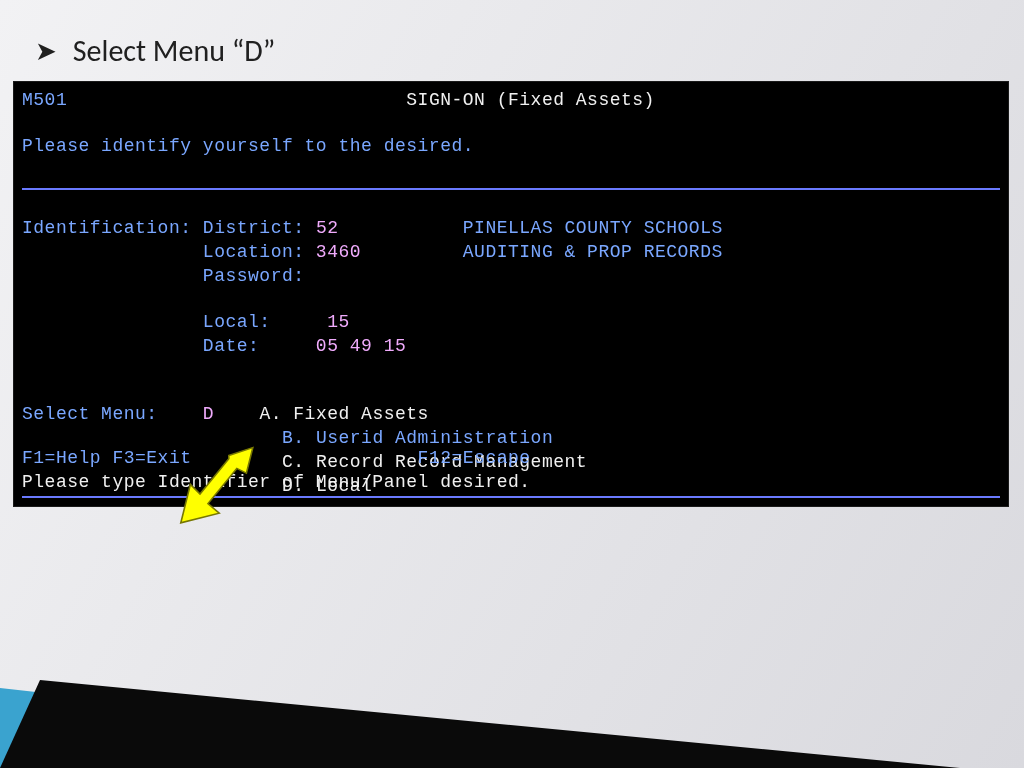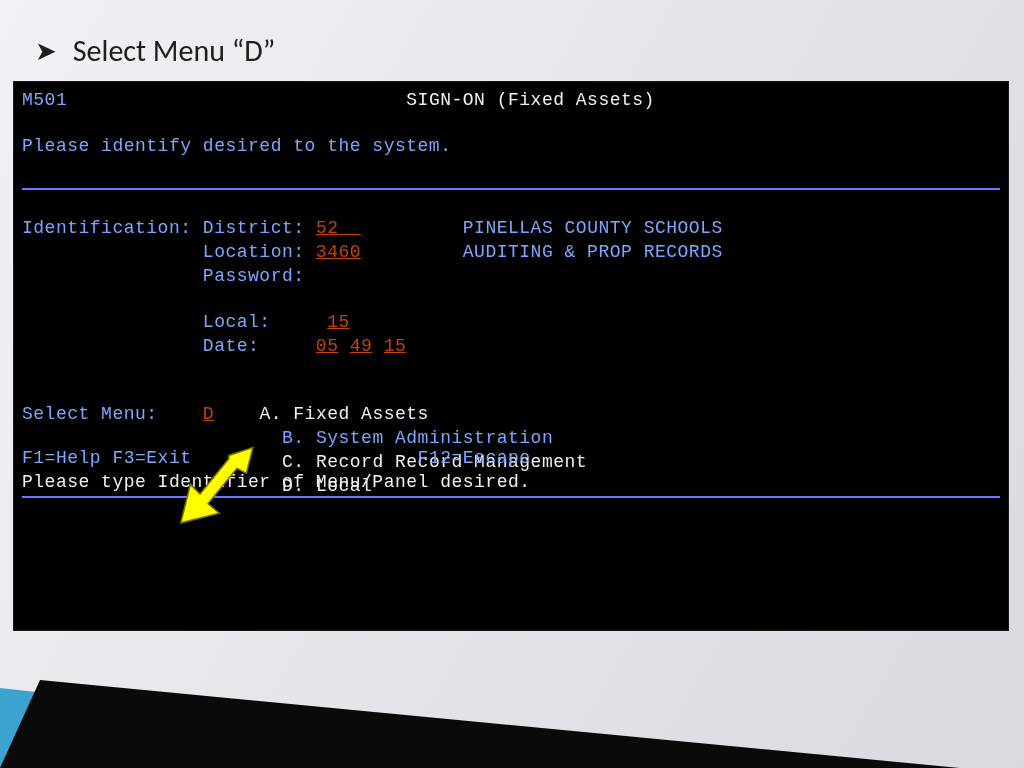--- a/index.html
+++ b/index.html
@@ -7,30 +7,30 @@
     background:#e9e9ec;
     background:linear-gradient(120deg,#f2f2f4 0%,#d9d9de 100%);
   }
   
   .slide-bullet{
     position:absolute;left:35px;top:32px;font-size:30px;color:#202020;
     display:flex;align-items:center;gap:16px;
   }
   
   .term{
-    position:absolute;left:14px;top:82px;width:994px;height:548px;
+    position:absolute;left:14px;top:82px;width:994px;height:424px;
     background:#000;border:2px solid #000;outline:1px solid #1a1a1a;
     font-family:"Lucida Console","Courier New",monospace;
     font-size:18px;line-height:24px;letter-spacing:0.5px;
     padding:0;box-sizing:border-box;color:#e6e6e6;
   }
   .term-inner{position:relative;padding:4px 6px;}
   .cyan{color:#7aa7ff;}
   .white{color:#f0f0f0;}
-  .green{color:#c2410c;text-decoration:underline;}
+  .green{color:#f0abfc;}
   .green-nou{color:#32ff4a;}
   .row{white-space:pre;}
   .hr{border-top:2px solid #6a7aff;margin:8px 0 8px 0;}
   .bottom-hint{position:absolute;left:6px;bottom:4px;right:6px;}
   .bottom-hint .row{white-space:pre;}
   
   .ufield{color:#6a7aff;text-decoration:underline;}
   
   .arrow{
     position:absolute;left:176px;top:446px;width:80px;height:80px;
@@ -47,21 +47,21 @@
 
 <div class="slide-bullet">
   <span style="font-size:26px;">➤</span>
   <span>Select Menu “D”</span>
 </div>
 
 <div class="term">
   <div class="term-inner">
     <div class="row"><span class="cyan">M501</span><span class="white">                              </span><span class="white">SIGN-ON (Fixed Assets)</span></div>
     <div class="row" style="height:22px"></div>
-    <div class="row cyan">Please identify desired to the system.</div>
+    <div class="row cyan">Please identify yourself to the desired.</div>
     <div class="row" style="height:22px"></div>
     <div class="hr"></div>
     <div class="row" style="height:18px"></div>
 
     <div class="row"><span class="cyan">Identification:</span><span class="cyan"> </span><span class="cyan">District:</span><span> </span><span class="green">52</span><span class="green">  </span><span>         </span><span class="cyan">PINELLAS COUNTY SCHOOLS</span></div>
 
     <div class="row"><span>                </span><span class="cyan">Location:</span><span> </span><span class="green">3460</span><span>         </span><span class="cyan">AUDITING &amp; PROP RECORDS</span></div>
 
 
     <div class="row"><span>                </span><span class="cyan">Password:</span></div>
@@ -69,21 +69,21 @@
     <div class="row" style="height:22px"></div>
 
     <div class="row"><span>                </span><span class="cyan">Local:</span><span>     </span><span class="green">15</span></div>
 
     <div class="row"><span>                </span><span class="cyan">Date:</span><span>     </span><span class="green">05</span><span> </span><span class="green">49</span><span> </span><span class="green">15</span></div>
 
     <div class="row" style="height:44px"></div>
 
     <div class="row"><span class="cyan">Select Menu:</span><span>    </span><span class="green">D</span><span class="green-nou">  </span><span>  </span><span class="white"><span>A</span>. <span>Fixed Assets</span></span></div>
 
-    <div class="row"><span>                       </span><span class="cyan"><span>B</span>. <span>System Administration</span></span></div>
+    <div class="row"><span>                       </span><span class="cyan"><span>B</span>. <span>Userid Administration</span></span></div>
 
     <div class="row"><span>                       </span><span class="white"><span>C</span>. <span>Record Record Management</span></span></div>
 
     <div class="row"><span>                       </span><span class="white"><span>D</span>. <span>Local</span></span></div>
 
     <div class="bottom-hint">
       <div class="row"><span class="cyan">F1=Help F3=Exit</span><span>                    </span><span class="cyan">F12=Escape</span></div>
       <div class="row white">Please type Identifier of Menu/Panel desired.</div>
       <div class="hr" style="margin:2px 0 0 0"></div>
     </div>

